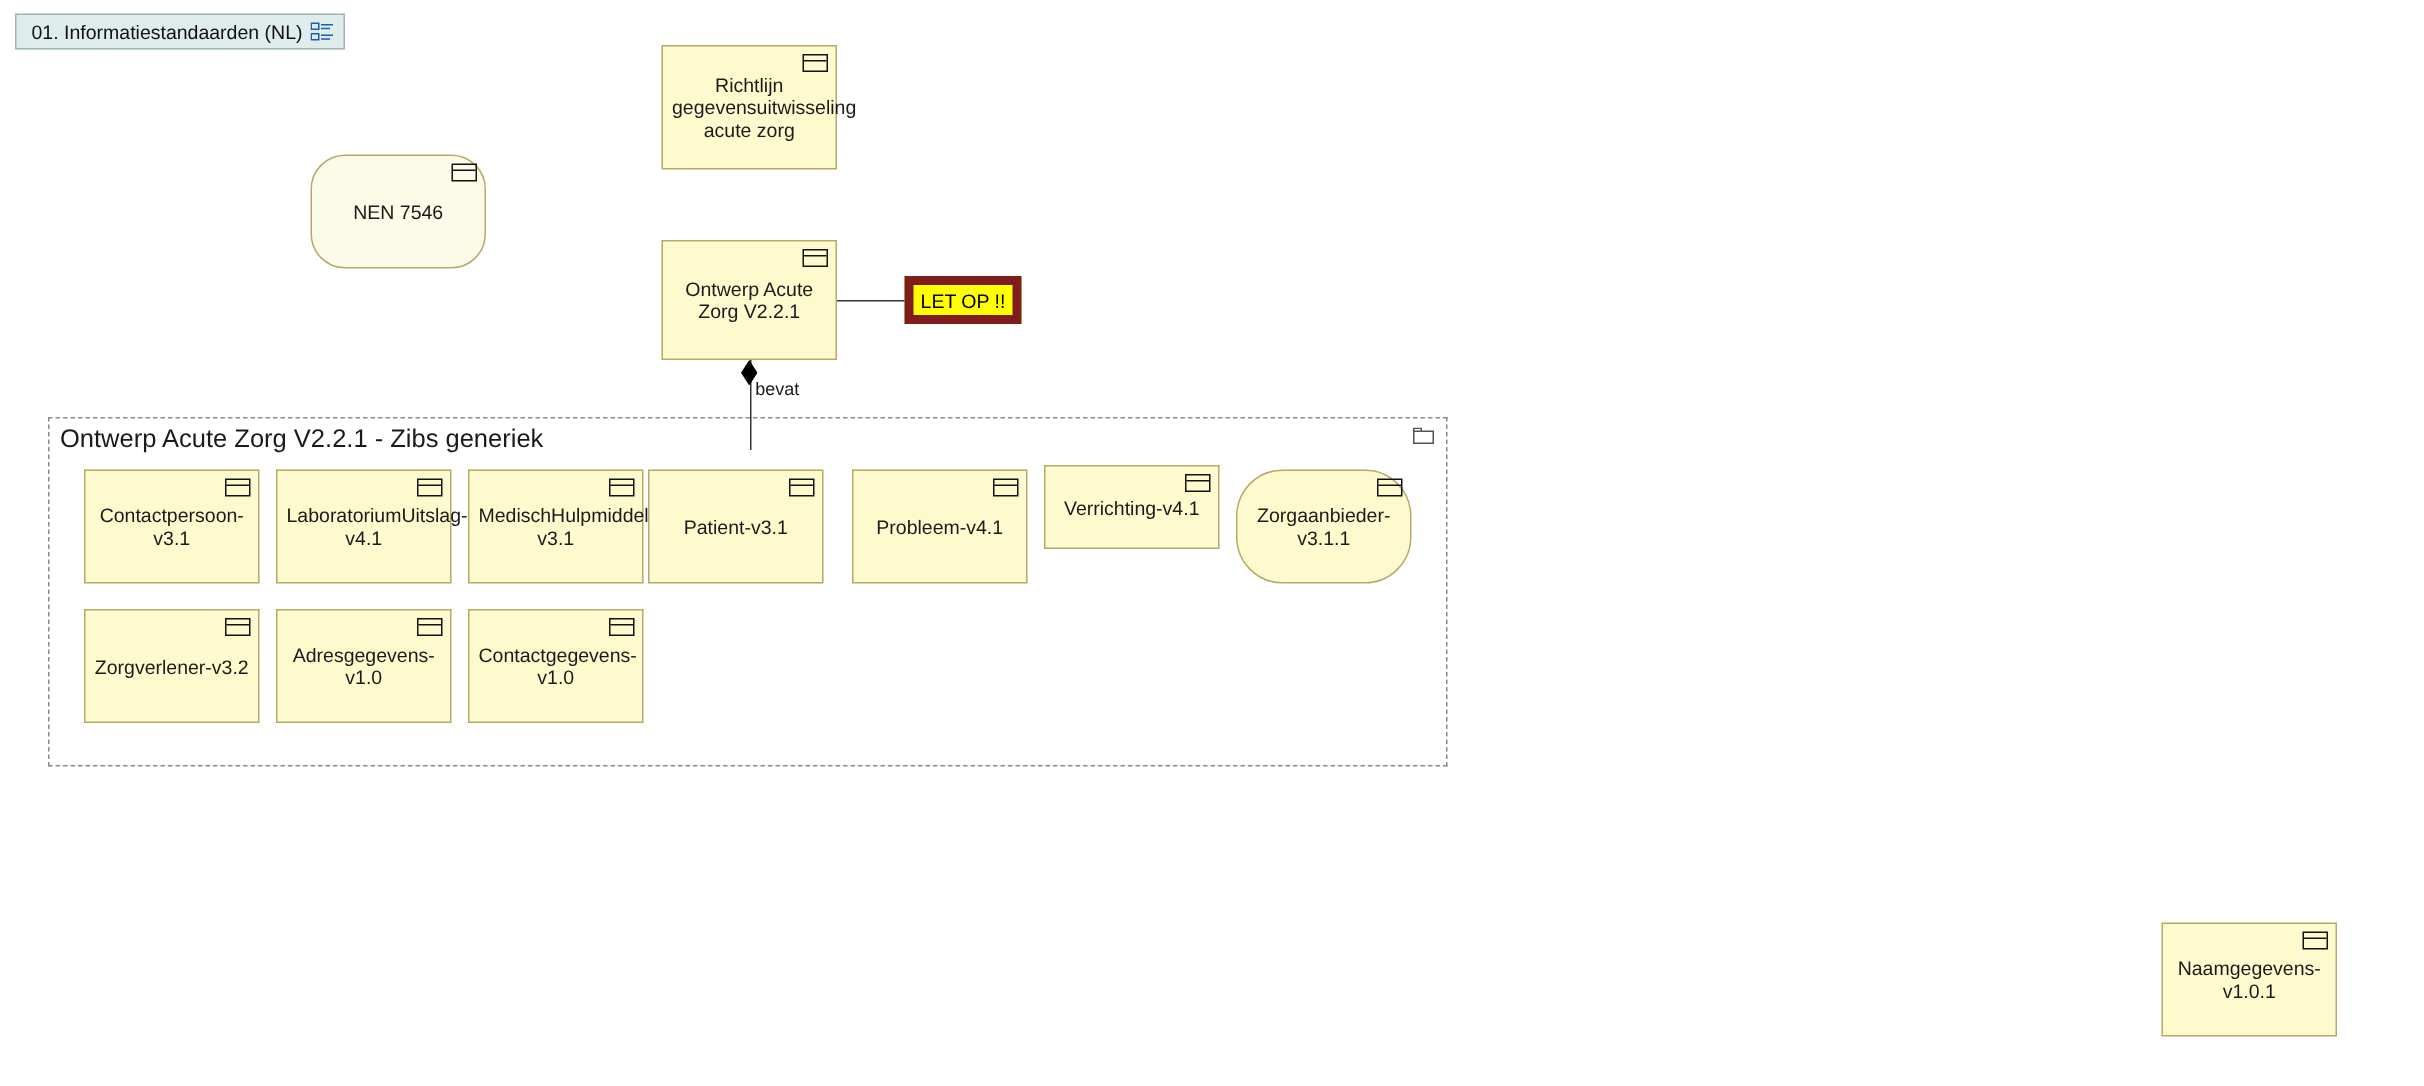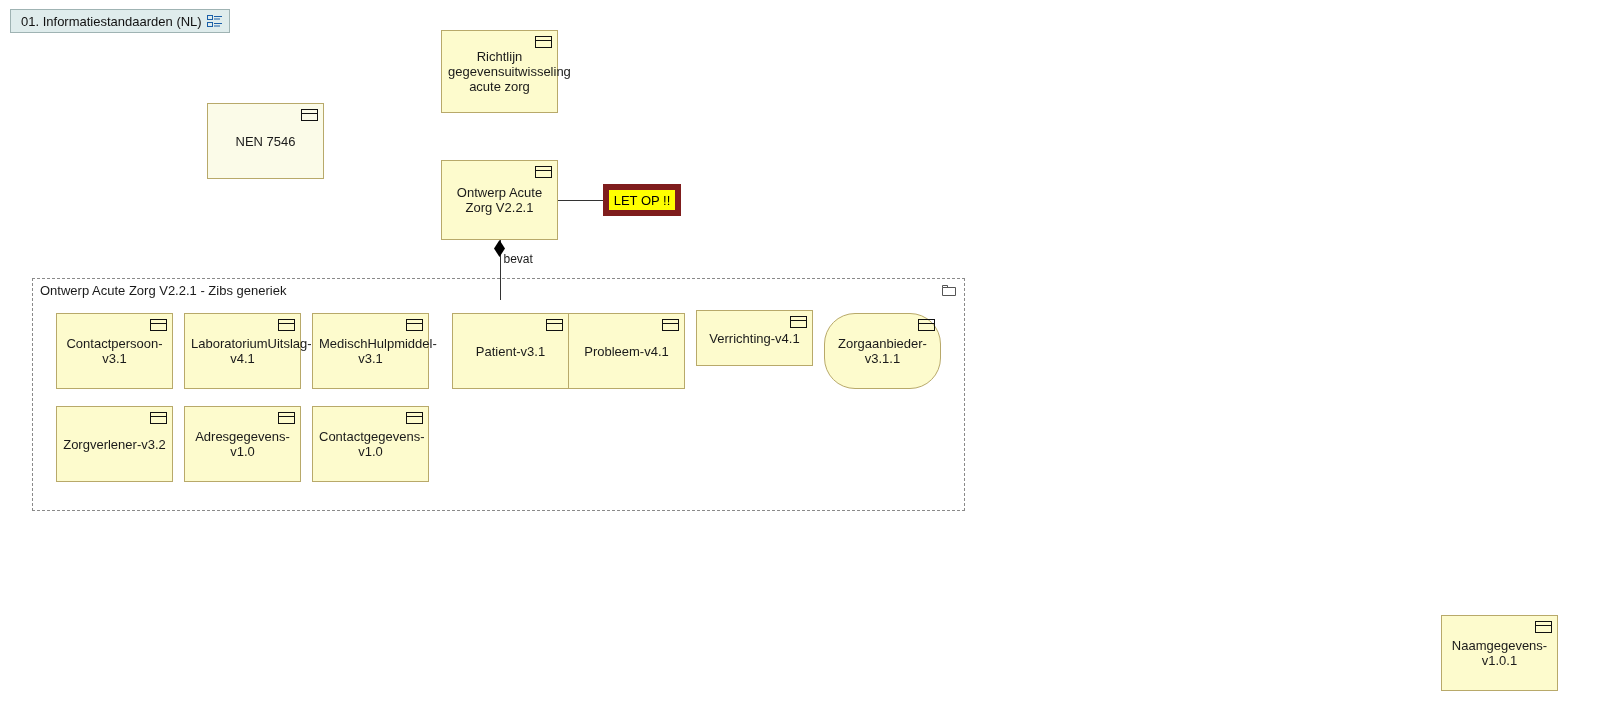--- a/index.html
+++ b/index.html
@@ -47,21 +47,21 @@
     border: 1px solid #b8a96a;
     display: flex;
     align-items: center;
     justify-content: center;
     text-align: center;
     padding: 16px 6px;
     font-size: 13px;
     line-height: 15px;
     color: #1a1a1a;
   }
-  .node.pale { background: #fbfbe8; }
+  .node.pale { background: #fbfbe8; border-radius: 23px; }
   .node .caption { display: block; width: 100%; }
 
   
   .node-glyph {
     position: absolute;
     right: 5px;
     top: 5px;
     width: 17px;
     height: 12px;
     box-sizing: border-box;
@@ -94,21 +94,21 @@
   .package {
     position: absolute;
     box-sizing: border-box;
     border: 1px dashed #8a8a8a;
     background: transparent;
   }
   .package-title {
     position: absolute;
     left: 7px;
     top: 4px;
-    font-size: 13px;
+    font-size: 17px;
     color: #1a1a1a;
     white-space: nowrap;
   }
   .folder-icon {
     position: absolute;
     right: 8px;
     top: 6px;
     width: 14px;
     height: 11px;
   }
@@ -201,21 +201,21 @@
       <span class="caption">Contactpersoon-v3.1</span>
     </div>
     <div class="node" style="left: 184px; top: 313px; width: 117px; height: 76px;">
       <span class="node-glyph"></span>
       <span class="caption">LaboratoriumUitslag-v4.1</span>
     </div>
     <div class="node" style="left: 312px; top: 313px; width: 117px; height: 76px;">
       <span class="node-glyph"></span>
       <span class="caption">MedischHulpmiddel-v3.1</span>
     </div>
-    <div class="node" style="left: 452px; top: 313px; width: 117px; height: 76px;">
+    <div class="node" style="left: 432px; top: 313px; width: 117px; height: 76px;">
       <span class="node-glyph"></span>
       <span class="caption">Patient-v3.1</span>
     </div>
     <div class="node" style="left: 568px; top: 313px; width: 117px; height: 76px;">
       <span class="node-glyph"></span>
       <span class="caption">Probleem-v4.1</span>
     </div>
     <div class="node" style="left: 696px; top: 310px; width: 117px; height: 56px; justify-content: flex-end;">
       <span class="node-glyph"></span>
       <span class="caption">Verrichting-v4.1</span>

